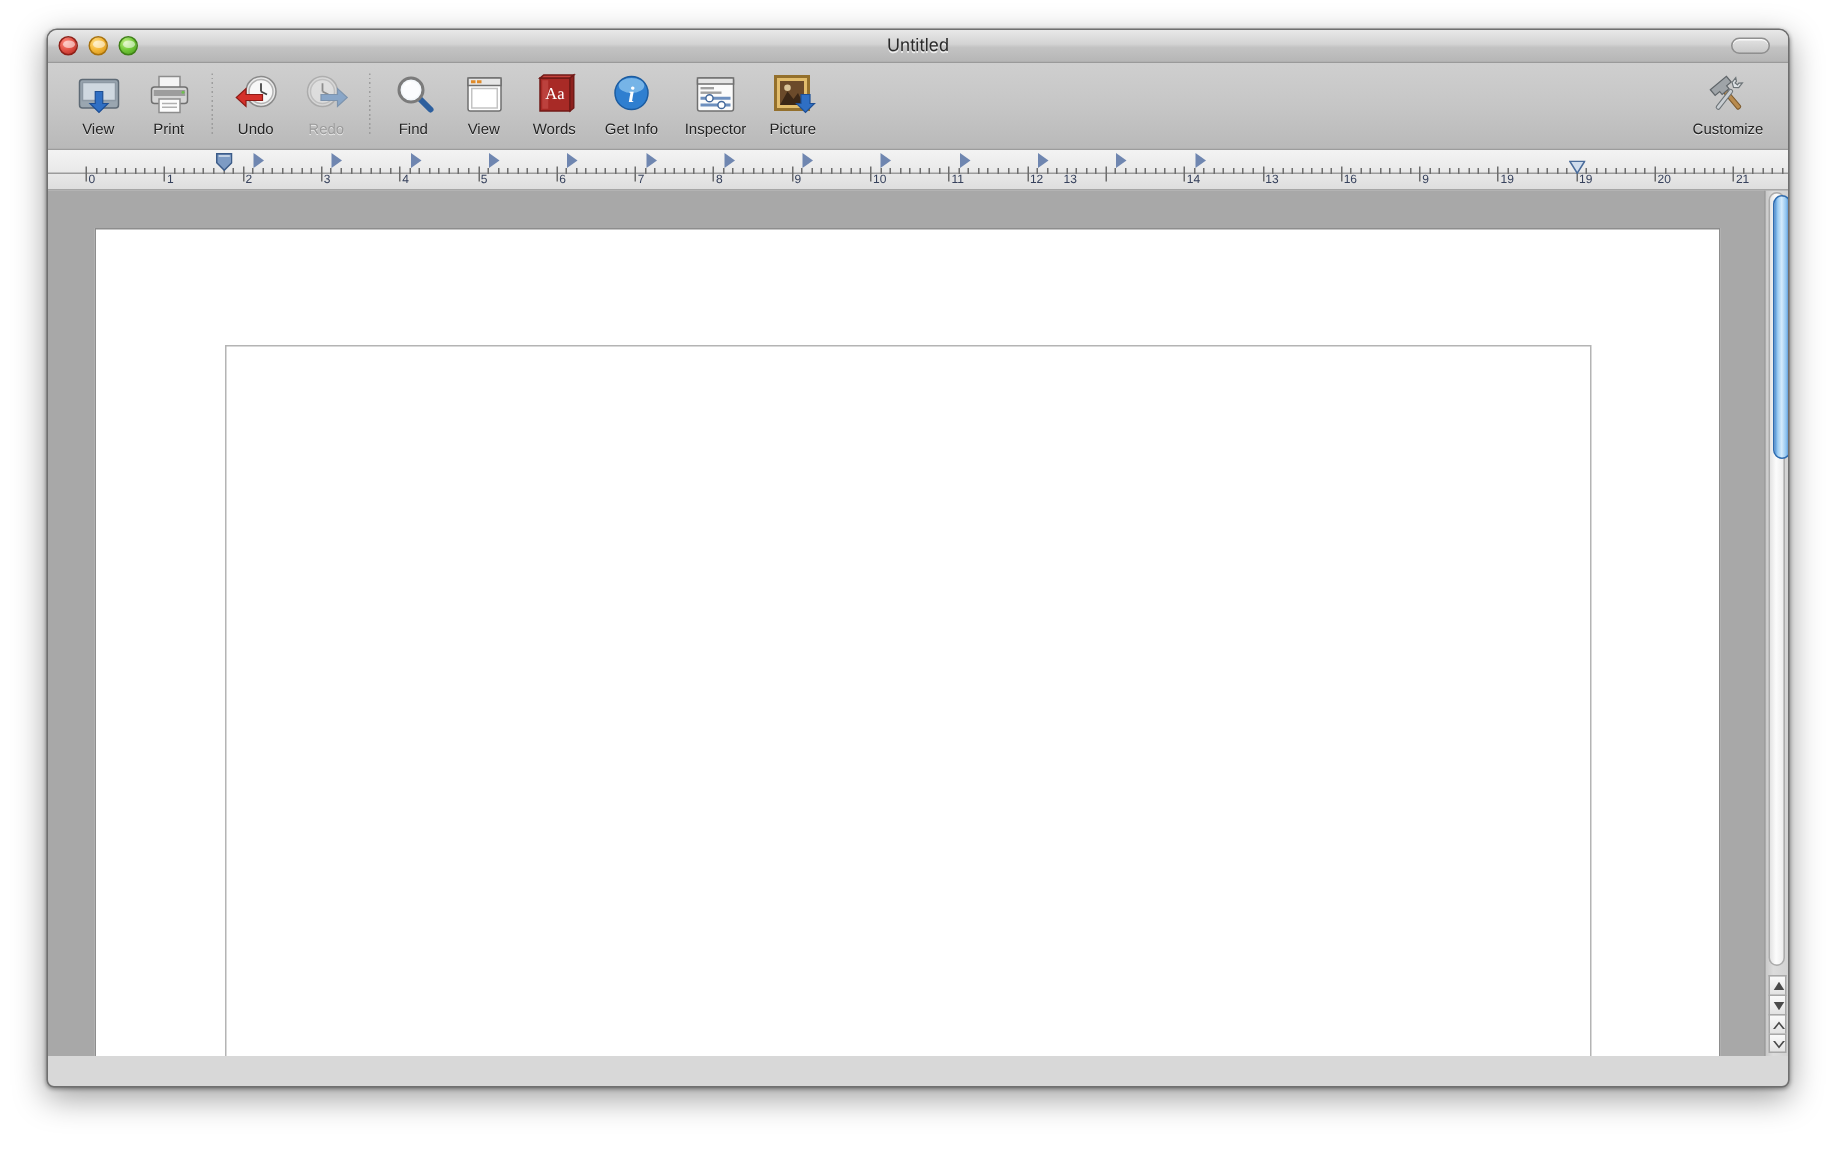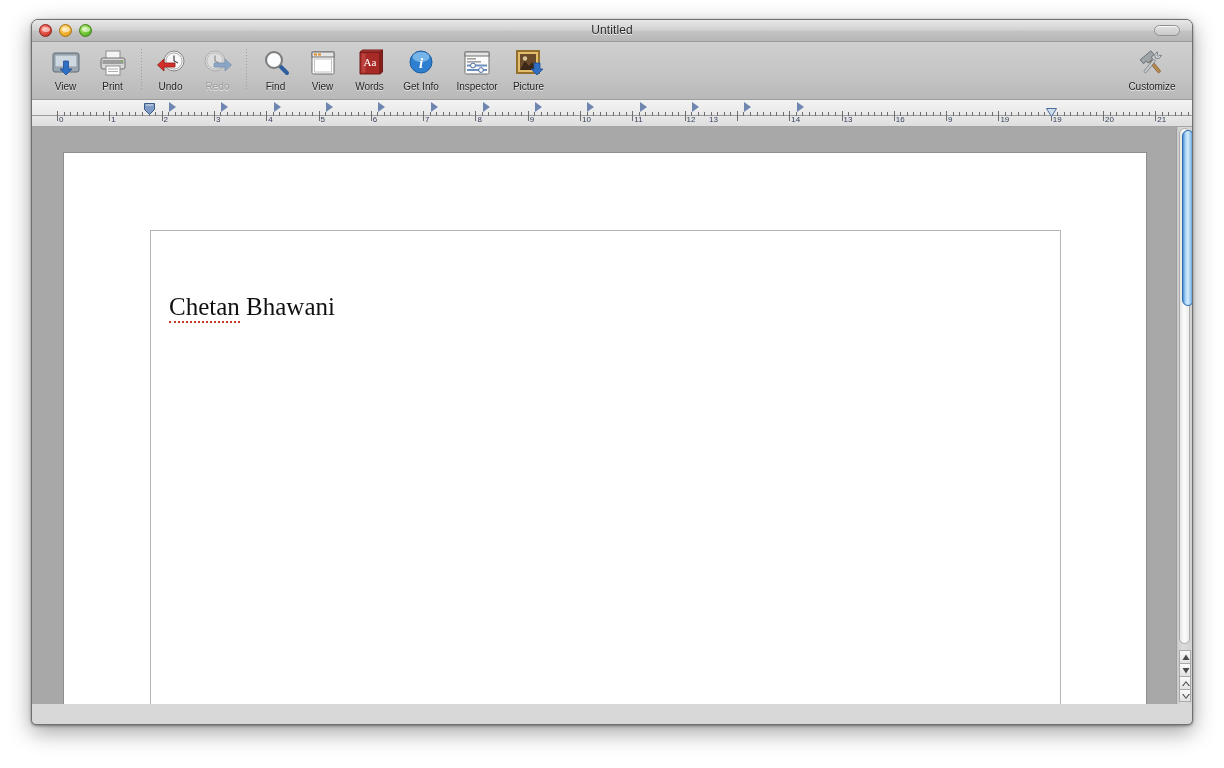--- a/index.html
+++ b/index.html
@@ -607,21 +607,20 @@
         <svg width="11" height="9" viewBox="0 0 11 9">
           <path d="M0.5 0.5 L10.5 0.5 L5.5 8.5 Z" fill="#cfdcec" stroke="#4a6c9b"></path>
         </svg>
       </div>
     </div>
 
     <div class="docarea">
       <div class="page">
         <div class="textbox">
           <div class="doc-gap"></div>
-          <div class="doc-line"><span class="misspelled">Chetan</span><span> Bhawani</span></div>
         </div>
       </div>
 
       <div class="vscroll">
         <div class="vtrack">
           <div class="vthumb"></div>
         </div>
         <div class="varrows">
           <div class="varrow">
             <svg width="10" height="9" viewBox="0 0 10 9">

